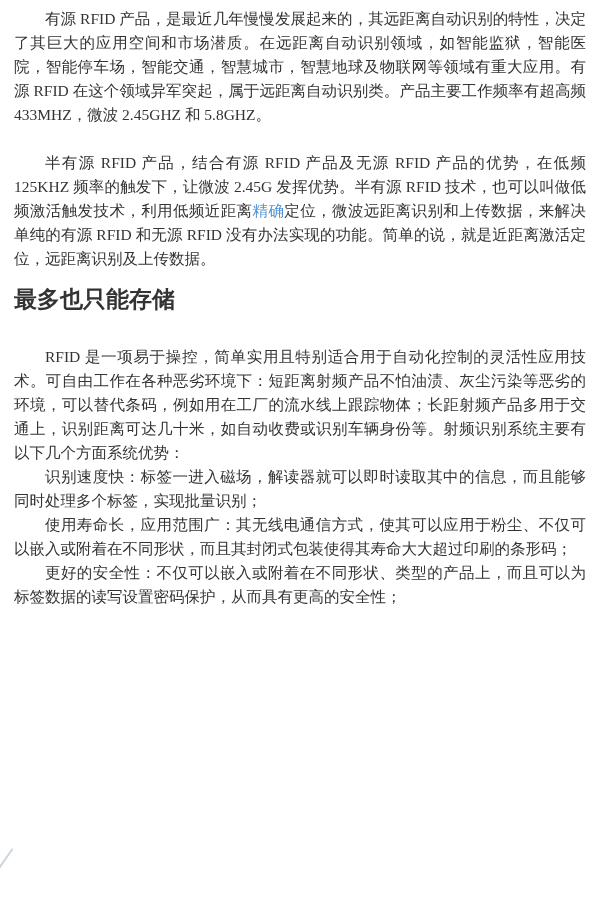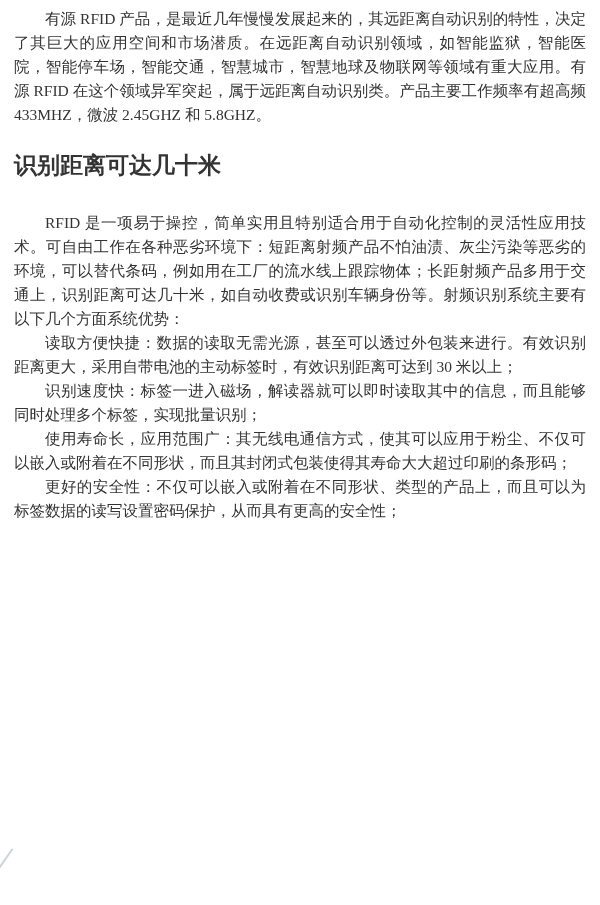--- a/index.html
+++ b/index.html
@@ -57,25 +57,25 @@
   }
 </style>
 </head>
 <body>
 
 <div class="page">
 
   <p class="para spaced">有源 RFID 产品，是最近几年慢慢发展起来的，其远距离自动识别的特性，决定了其巨大的应用空间和市场潜质。在远距离自动识别领域，如智能监狱，智能医院，智能停车场，智能交通，智慧城市，智慧地球及物联网等领域有重大应用。有源 RFID 在这个领域异军突起，属于远距离自动识别类。产品主要工作频率有超高频 433MHZ，微波 2.45GHZ 和 5.8GHZ。</p>
 
 
+  <p class="para"><span>半有源 RFID 产品，结合有源 RFID 产品及无源 RFID 产品的优势，在低频 125KHZ 频率的触发下，让微波 2.45G 发挥优势。半有源 RFID 技术，也可以叫做低频激活触发技术，利用低频近距离</span><a class="inline-link">精确</a><span>定位，微波远距离识别和上传数据，来解决单纯的有源 RFID 和无源 RFID 没有办法实现的功能。简单的说，就是近距离激活定位，远距离识别及上传数据。</span></p>
 
-  <h1 class="heading">识别距离可达几十米</h1>
+  <h1 class="heading">最多也只能存储</h1>
 
   <p class="para">RFID 是一项易于操控，简单实用且特别适合用于自动化控制的灵活性应用技术。可自由工作在各种恶劣环境下：短距离射频产品不怕油渍、灰尘污染等恶劣的环境，可以替代条码，例如用在工厂的流水线上跟踪物体；长距射频产品多用于交通上，识别距离可达几十米，如自动收费或识别车辆身份等。射频识别系统主要有以下几个方面系统优势：</p>
 
-  <p class="para">读取方便快捷：数据的读取无需光源，甚至可以透过外包装来进行。有效识别距离更大，采用自带电池的主动标签时，有效识别距离可达到 30 米以上；</p>
   <p class="para">识别速度快：标签一进入磁场，解读器就可以即时读取其中的信息，而且能够同时处理多个标签，实现批量识别；</p>
   <p class="para">使用寿命长，应用范围广：其无线电通信方式，使其可以应用于粉尘、不仅可以嵌入或附着在不同形状，而且其封闭式包装使得其寿命大大超过印刷的条形码；</p>
   <p class="para">更好的安全性：不仅可以嵌入或附着在不同形状、类型的产品上，而且可以为标签数据的读写设置密码保护，从而具有更高的安全性；</p>
 
   <div class="stray-mark"></div>
 
 </div>
 
 </body></html>

